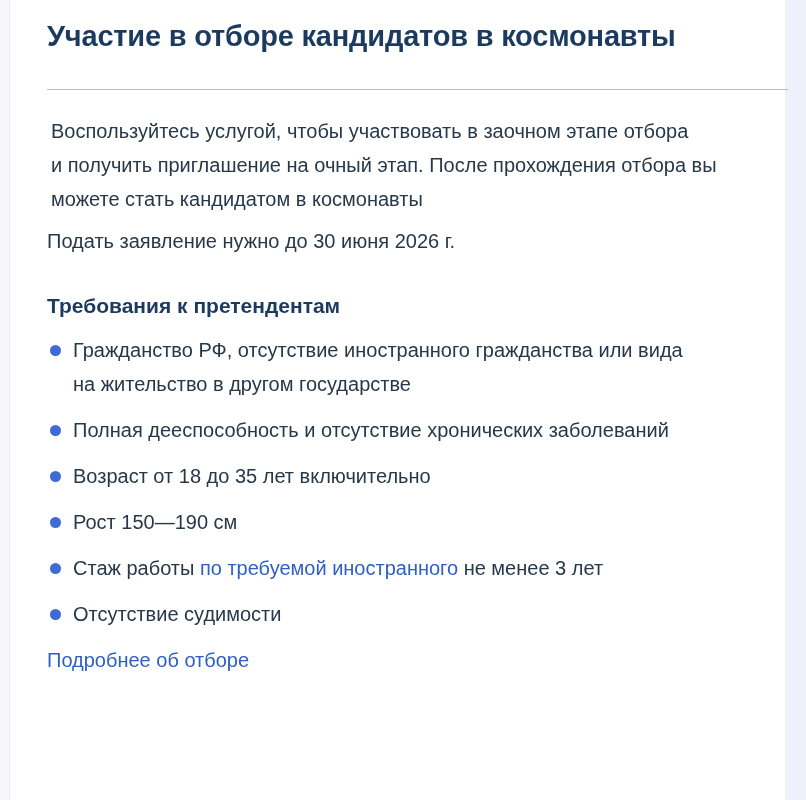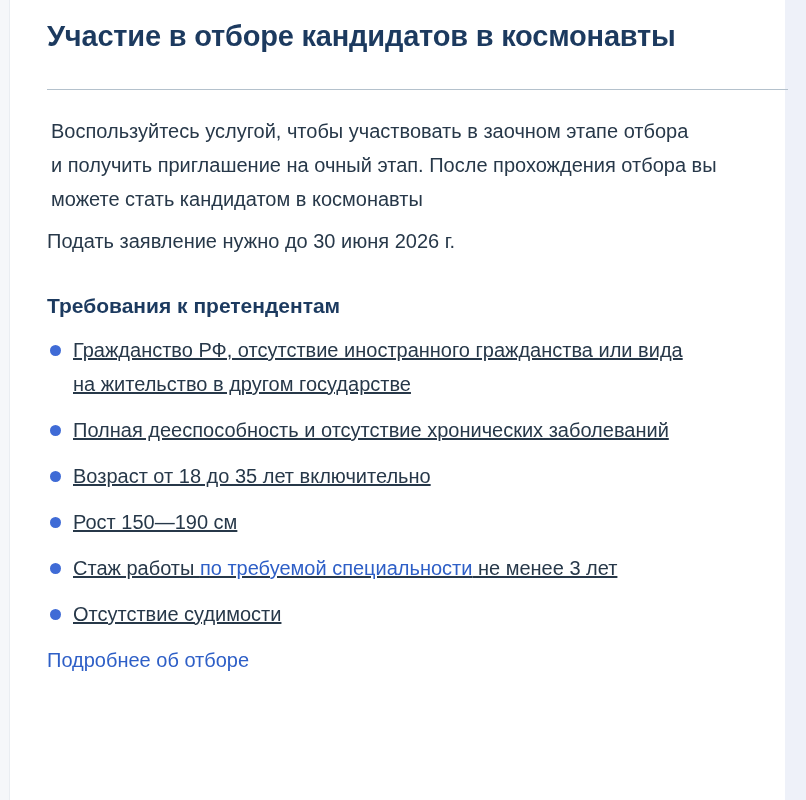--- a/index.html
+++ b/index.html
@@ -50,21 +50,21 @@
   p.deadline{
     margin:8px 0 0;
     font-size:20px;line-height:34px;
   }
   h2{
     margin:31px 0 0;
     font-size:21px;line-height:34px;font-weight:700;
     color:var(--title-color);
   }
   ul.req-list{
-    margin:10px 0 1px;padding:0;list-style:none;text-decoration:underline;
+    margin:10px 0 1px;padding:0;list-style:none;
   }
   ul.req-list li{
     position:relative;
     padding-left:26px;
     margin:0 0 12px;
     font-size:20px;line-height:34px;
     white-space:pre-line;
     max-width:715px;
   }
   .dot{
@@ -95,19 +95,19 @@
 и получить приглашение на очный этап. После прохождения отбора вы
 можете стать кандидатом в космонавты</p>
   <p class="deadline">Подать заявление нужно до 30 июня 2026 г.</p>
   <h2>Требования к претендентам</h2>
   <ul class="req-list" id="req-list">
       <li><span class="dot"></span>Гражданство РФ, отсутствие иностранного гражданства или вида
 на жительство в другом государстве</li>
       <li><span class="dot"></span>Полная дееспособность и отсутствие хронических заболеваний</li>
       <li><span class="dot"></span>Возраст от 18 до 35 лет включительно</li>
       <li><span class="dot"></span>Рост 150—190 см</li>
-      <li><span class="dot"></span>Стаж работы <a class="inline-link" href="#">по требуемой специальности</a> не менее 3 лет</li>
+      <li><span class="dot"></span>Стаж работы <a class="inline-link" href="#">по требуемой иностранного</a> не менее 3 лет</li>
       <li><span class="dot"></span>Отсутствие судимости</li>
     </ul>
   <p class="more">
     <a class="more-link" href="#">Подробнее об отборе</a>
   </p>
 </main>
 
 </body></html>

